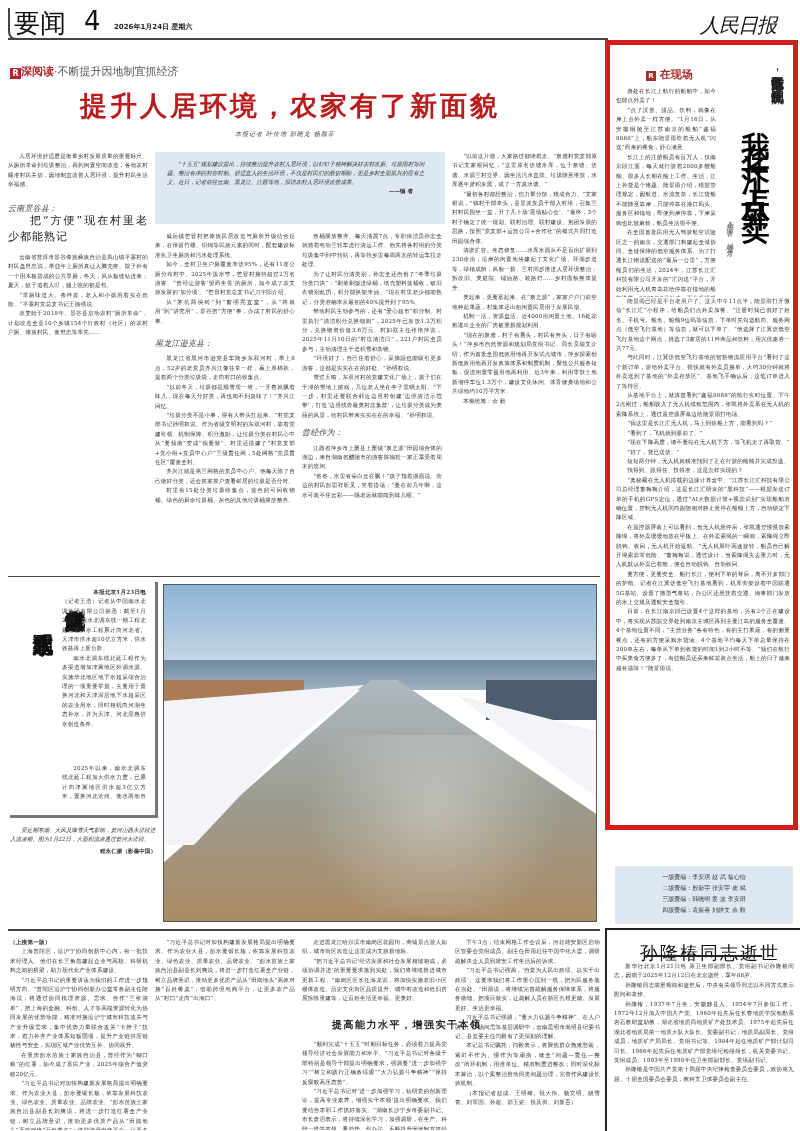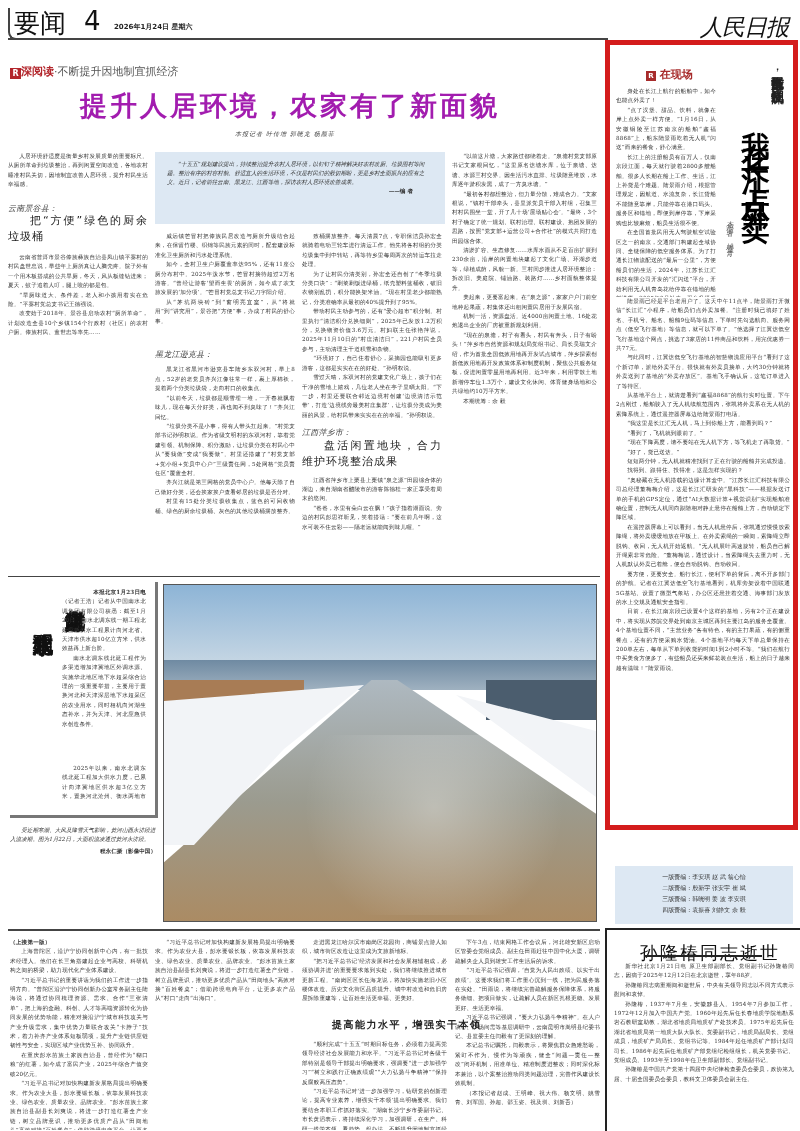--- a/index.html
+++ b/index.html
@@ -6,25 +6,25 @@
   html, body { width: 800px; height: 1131px; background: #fff; overflow: hidden; }
   body { font-family: "DejaVu Serif", "Liberation Serif", serif; color: #222; position: relative; }
   .abs { position: absolute; }
   .txt { font-size: 5.6px; line-height: 9.4px; color: #333; text-align: justify; letter-spacing: 0.2px; }
   .txt p { text-indent: 2em; }
   .masthead-rule { position:absolute; left:8px; top:38px; width:600px; height:2px; background:#444; }
   .section-name { left:14px; top:6px; font-size:26px; font-family:"DejaVu Sans", sans-serif; color:#111; }
   .section-bracket { left:8px; top:8px; width:10px; height:32px; border-left:2px solid #444; border-bottom:2px solid #444; border-bottom-left-radius:8px; }
   .page-num { left:84px; top:6px; font-size:26px; font-family:"DejaVu Sans", sans-serif; color:#111; }
   .date { left:114px; top:22px; font-size:7px; font-weight:bold; font-family:"DejaVu Sans", sans-serif; color:#222; }
-  .logo { left:700px; top:12px; font-size:23px; font-style:italic; font-family:"DejaVu Serif", serif; color:#111; letter-spacing:-1px; }
+  .logo { left:700px; top:12px; font-size:20px; font-style:italic; font-family:"DejaVu Serif", serif; color:#111; letter-spacing:-1px; }
   .kicker { left:10px; top:64px; font-size:11px; color:#555; font-family:"DejaVu Sans", sans-serif; }
   .kicker .r { display:inline-block; width:11px; height:11px; background:#b3262c; color:#fff; font-size:8px; text-align:center; line-height:11px; font-weight:bold; vertical-align:-1px; }
   .kicker .lead { color:#b3262c; font-weight:bold; }
-  .headline { left:80px; top:88px; font-size:27px; font-weight:bold; font-family:"DejaVu Sans", sans-serif; color:#a21caf; letter-spacing:3px; }
+  .headline { left:80px; top:88px; font-size:27px; font-weight:bold; font-family:"DejaVu Sans", sans-serif; color:#b91c1c; letter-spacing:3px; }
   .byline { left:235px; top:130px; font-size:6px; color:#444; font-style:italic; letter-spacing:1px; }
   .editor-box { left:155px; top:152px; width:290px; height:72px; background:#dde8f3; padding:8px 12px; font-size:5.6px; line-height:9px; font-style:italic; color:#333; }
   .subregion { font-size:8px; font-style:italic; color:#444; }
   .subhead { font-size:11px; color:#222; font-family:"DejaVu Sans", sans-serif; line-height:16px; letter-spacing:1px; }
   .rule { position:absolute; background:#444; }
   .redbox { left:605px; top:40px; width:193px; height:790px; border:5px solid #d41c1c; background:#fff; }
   .redbox .tag { position:absolute; left:36px; top:22px; font-size:11px; font-weight:bold; color:#a72b2b; font-family:"DejaVu Sans", sans-serif; }
   .redbox .tag .r { display:inline-block; width:10px; height:10px; background:#a72b2b; color:#fff; font-size:7px; text-align:center; line-height:10px; vertical-align:0px; }
   .vert { writing-mode: vertical-rl; text-orientation: upright; }
   .big-vert { font-size:28px; font-weight:bold; font-family:"DejaVu Sans", sans-serif; color:#000; letter-spacing:12px; }
@@ -61,55 +61,54 @@
 
 <div class="abs kicker">
   <span class="r">R</span><span class="lead">深阅读</span><span>·不断提升因地制宜抓经济</span>
 </div>
 <div class="abs headline">提升人居环境，农家有了新面貌</div>
 <div class="abs byline">本报记者  叶传增  郭晓龙  杨颜菲</div>
 
 <div class="abs txt" style="left:8px;top:152px;width:140px;">
   <p>人居环境舒适度是衡量乡村发展质量的重要标尺。从厕所革命到垃圾整治，再到闲置空间改造，各地农村睡准村民关切，因地制宜改善人居环境，提升村民生活幸福感。</p>
   <div class="subregion" style="margin-top:14px;">云南景谷县：</div>
-  <div class="subhead" style="text-indent:2em;">把“方便”绿色的厨余垃圾桶</div>
+  <div class="subhead" style="text-indent:2em;">把“方便”现在村里老少都能熟记</div>
   <div style="margin-top:8px;">
     <p>云南省普洱市景谷傣族彝族自治县凤山镇平寨村的村民盘世忠说，早些年上厕所真让人脑壳疼。院子外有一个用木板搭成的公共旱厕，冬天，风从板缝钻进来；夏天，蚊子追着人叮，腿上咬的都是包。</p>
     <p>“旱厕味道大、条件差，老人和小孩用着实在危险。”平寨村党总支书记王德强说。</p>
     <p>改变始于2018年。景谷县启动农村“厕所革命”，计划改造全县10个乡镇154个行政村（社区）的农村户厕。傣族村民、盖世忠等率先……</p>
   </div>
 </div>
 
 <div class="abs editor-box">
   <p style="text-indent:2em;">“十五五”规划建议提出，持续整治提升农村人居环境，以钉钉子精神解决好农村改厕、垃圾围村等问题。整治有序的村容村貌、舒适宜人的生活环境，不仅是村民们的殷切期盼，更是乡村全面振兴的应有之义。近日，记者前往云南、黑龙江、江西等地，探访农村人居环境改善成果。</p>
   <div style="text-align:right;padding-right:20px;font-weight:bold;font-style:normal;">——编  者</div>
 </div>
 
 <div class="abs txt" style="left:155px;top:232px;width:140px;height:340px;overflow:hidden;">
   <p>威远镇芒冒村把傣族民居改造与厕所升级结合起来，在保留竹楼、织锦等民族元素的同时，配套建设标准化卫生厕所和污水处理系统。</p>
   <p>如今，全村卫生户厕覆盖率达95%，还有11座公厕分布村中。2025年泼水节，芒冒村接待超过2万名游客。“曾经让游客‘望而生畏’的厕所，如今成了农文旅发展的‘加分项’。”芒冒村党总支书记刀字阳介绍。</p>
   <p>从“茅坑两块砖”到“窗明亮宜室”，从“将就用”到“讲究用”，景谷把“方便”事，办成了村民的舒心事。</p>
-  <div class="subregion" style="margin-top:24px;">黑龙江逊克县：</div>
+  <div class="subregion" style="margin-top:13px;">黑龙江逊克县：</div>
   <div style="margin-top:6px;">
     <p>黑龙江省黑河市逊克县车陆乡东双河村，早上8点，52岁的老党员齐兴江像往常一样，裹上厚棉袄，提着两个分类垃圾袋，走向村口的收集点。</p>
     <p>“以前冬天，垃圾都是顺雪埋一堆，一开春就飘着味儿，现在每天分好类，再也闻不到臭味了！”齐兴江回忆。</p>
     <p>“垃圾分类不是小事，得有人带头扛起来。”村党支部书记孙明权说。作为省级文明村的东双河村，靠着党建引领、机制保障、积分激励，让垃圾分类在村民心中从“要我做”变成“我要做”。村里还搭建了“村党支部+党小组+党员中心户”三级责任网，5处网格“党员责任区”覆盖全村。</p>
     <p>齐兴江就是第三网格的党员中心户。他每天除了自己做好分类，还会挨家挨户查看邻居的垃圾是否分对。</p>
     <p>村里有15处分类垃圾收集点，蓝色的可回收物桶、绿色的厨余垃圾桶、灰色的其他垃圾桶摆放整齐。</p>
   </div>
 </div>
 
 <div class="abs txt" style="left:302px;top:232px;width:140px;height:340px;overflow:hidden;">
   <p>致桶摆放整齐。每天清晨7点，专职保洁员孙宏全就骑着电动三轮车进行清运工作。他先将各村组的分类垃圾集中到中转站，再等待乡里每周两次的转运车拉走处理。</p>
   <p>为了让村民分清类别，孙宏全还自创了“冬季垃圾分类口诀”：“剩菜剩饭进绿桶，纸壳塑料蓝桶收，破旧衣物别乱扔，积分能换架米油。”现在村里老少都能熟记，分类准确率从最初的40%提升到了95%。</p>
   <p>带动村民主动参与的，还有“爱心超市”积分制。村里执行“清洁积分兑换细则”，2025年已发放1.2万积分，兑换物资价值3.6万元。村妇联主任张艳萍说，2025年11月10日的“村庄清洁日”，221户村民全员参与，主动清理主干道积雪和杂物。</p>
   <p>“环境好了，自己住着舒心，采摘园也能吸引更多游客，这都是实实在在的好处。”孙明权说。</p>
   <p>雪过天晴，东双河村的党建文化广场上，孩子们在干净的雪地上嬉戏，几位老人坐在亭子里晒太阳。“下一步，村里还要联合邻近边境村创建‘边境清洁示范带’，打造‘边境线旁最美村庄集群’，让垃圾分类成为美丽的风景，给村民带来实实在在的幸福。”孙明权说。</p>
-  <div class="subregion" style="margin-top:8px;">江西萍乡市：</div>
-  <div class="subhead" style="text-indent:2em;">盘活闲置地块，合力维护环境整治成果</div>
+  <div class="subregion" style="margin-top:8px;">曾经作为：</div>
   <div style="margin-top:6px;">
     <p>江西省萍乡市上栗县上栗镇“泉之源”田园综合体的湖边，来自湖南省醴陵市的游客陈德桂一家正享受着周末的悠闲。</p>
     <p>“爸爸，水里有朵白云在飘！”孩子指着湖面说。旁边的村民彭思祥听见，笑着搭话：“要在前几年啊，这水可装不住云彩——隔老远就能闻到味儿喔。”</p>
   </div>
 </div>
 
 <div class="abs txt" style="left:452px;top:152px;width:145px;height:420px;overflow:hidden;">
   <p>“以前这片塘，大家路过都绕着走。”泉塘村党支部原书记文家根回忆，“这里原名达塘水库，位于泉塘、达塘、水源三村交界。因生活污水直排、垃圾随意堆放，水库逐年淤积发黑，成了一方臭水塘。”</p>
   <p>“最初各村都想整治，但力量分散，难成合力。”文家根说，“镇村干部牵头，县里派党员干部入村组，召集三村村民围坐一堂，开了几十场‘屋场贴心会’。”最终，3个村子确定了统一规划、联村治理、联村建设、抱团发展的思路，按照“党支部+运营公司+合作社”的模式共同打造田园综合体。</p>
   <p>清淤扩容、生态修复……水库水面从不足百亩扩展到230余亩，沿岸的闲置地块建起了文化广场、环湖步道等，绿植成荫，风貌一新。三村同步推进人居环境整治：拆改旧、美庭院、铺油路、装路灯……乡村面貌整体提升。</p>

